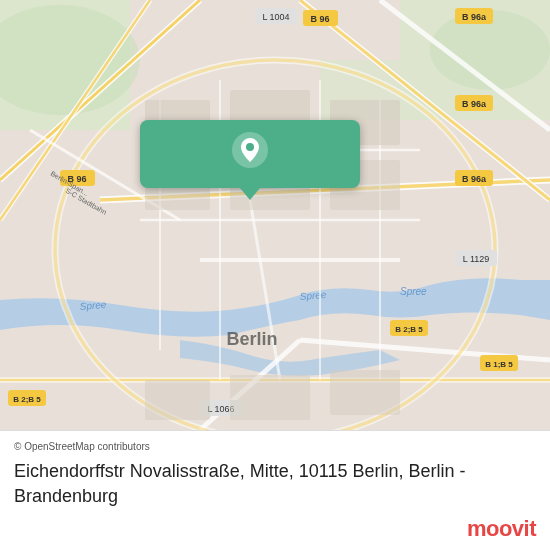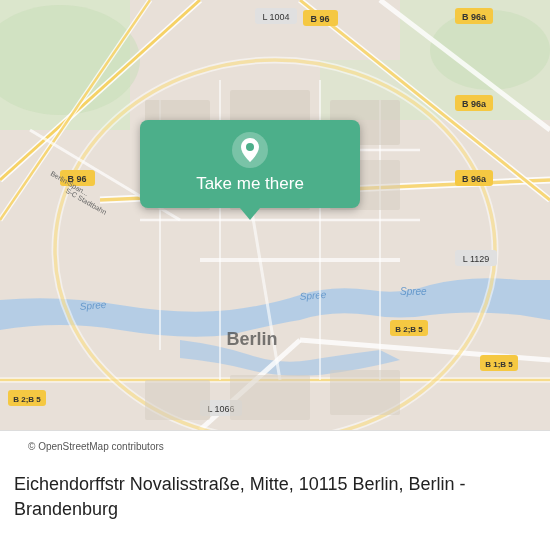--- a/index.html
+++ b/index.html
@@ -87,21 +87,20 @@
       border-top: 1px solid #ddd;
       display: flex;
       flex-direction: column;
       justify-content: space-between;
       padding: 10px 14px 8px;
     }
 
     #osm-credit {
       font-size: 10px;
       color: #555;
-      margin-left: 14px;
     }
 
     #address-text {
       font-size: 18px;
       color: #222;
       font-weight: 400;
       line-height: 1.4;
       flex: 1;
       display: flex;
       align-items: center;
@@ -226,22 +225,24 @@
       <rect x="330" y="370" width="70" height="45" rx="2" fill="#d4ccc0" opacity="0.5"></rect>
     </svg>
 
     <div id="tooltip-overlay">
 
       <svg id="location-pin-icon" viewBox="0 0 36 36" xmlns="http://www.w3.org/2000/svg">
         <circle cx="18" cy="18" r="18" fill="white" opacity="0.25"></circle>
         <path d="M18 6 C13.03 6 9 10.03 9 15 C9 21.75 18 30 18 30 C18 30 27 21.75 27 15 C27 10.03 22.97 6 18 6 Z" fill="white"></path>
         <circle cx="18" cy="15" r="4" fill="#4caf8a"></circle>
       </svg>
-      <button id="take-me-there-btn">Take me there</button>
     </div>
   </div>
 
   <div id="info-bar">
     <span id="osm-credit">© OpenStreetMap contributors</span>
     <div id="address-text">Eichendorffstr Novalisstraße, Mitte, 10115 Berlin, Berlin - Brandenburg</div>
+    <div id="moovit-logo">
+      <span id="moovit-logo-text">moovit</span>
+    </div>
   </div>
 
 </div>
 
 </body></html>

